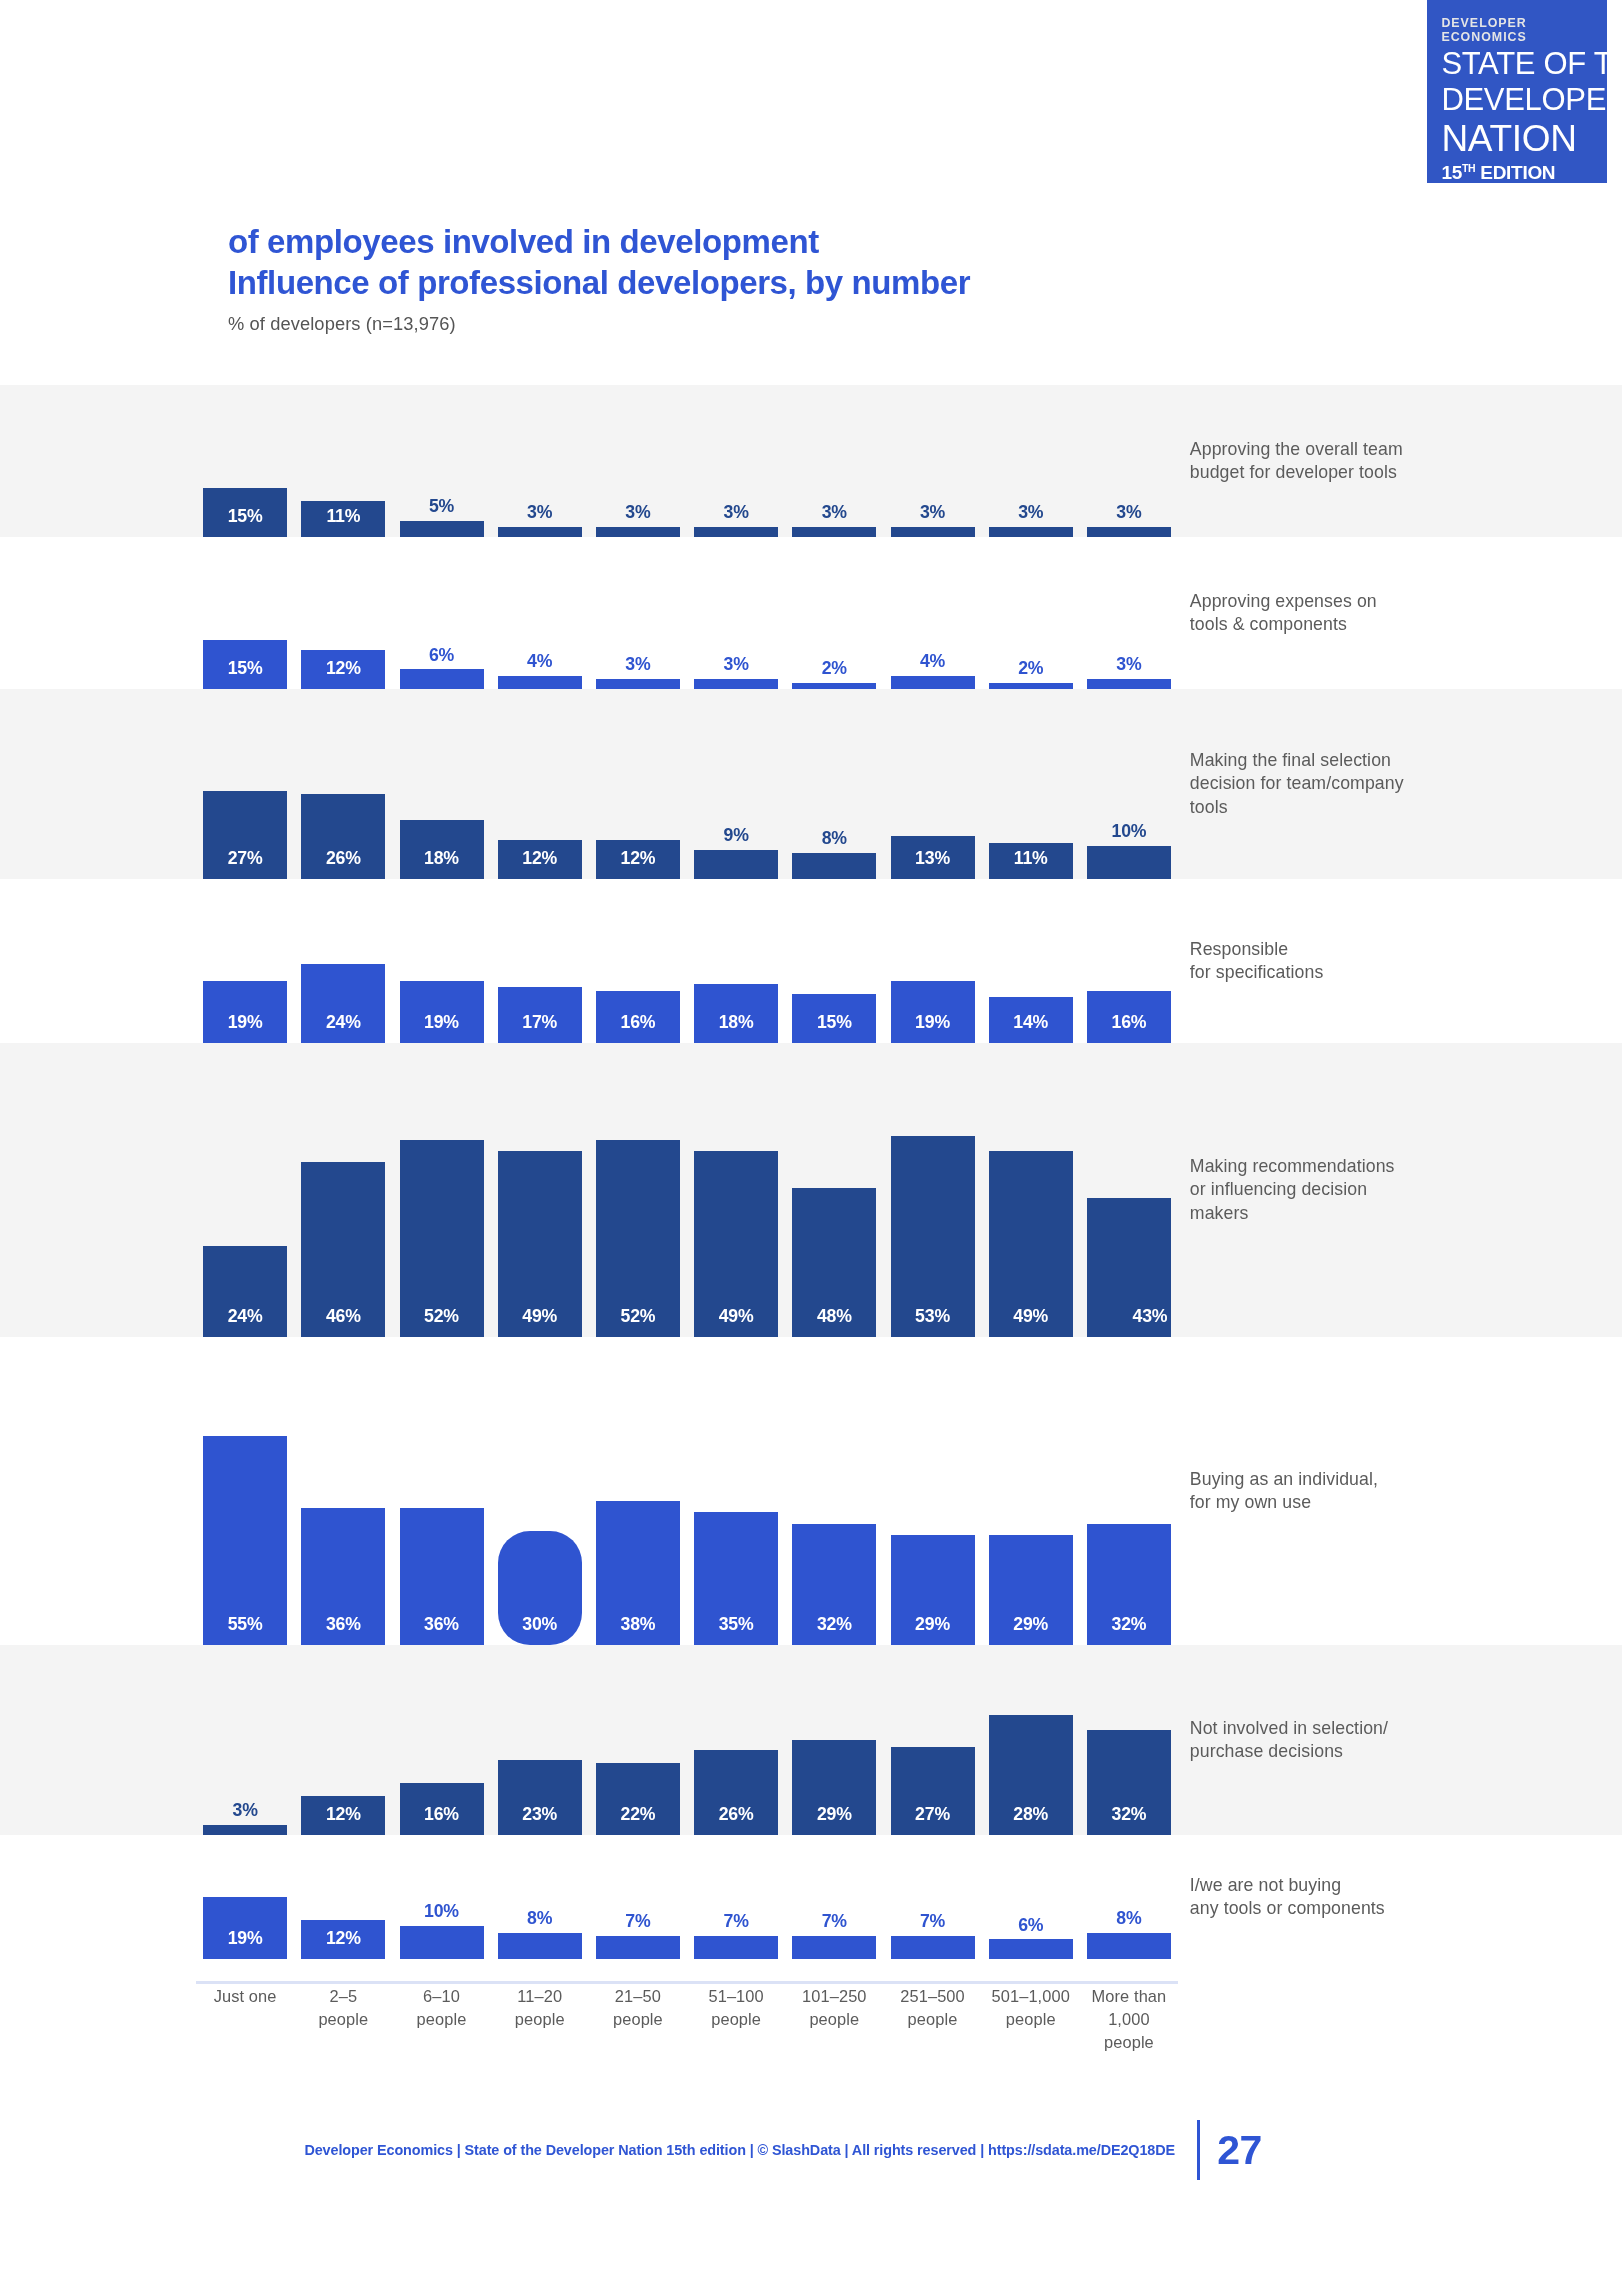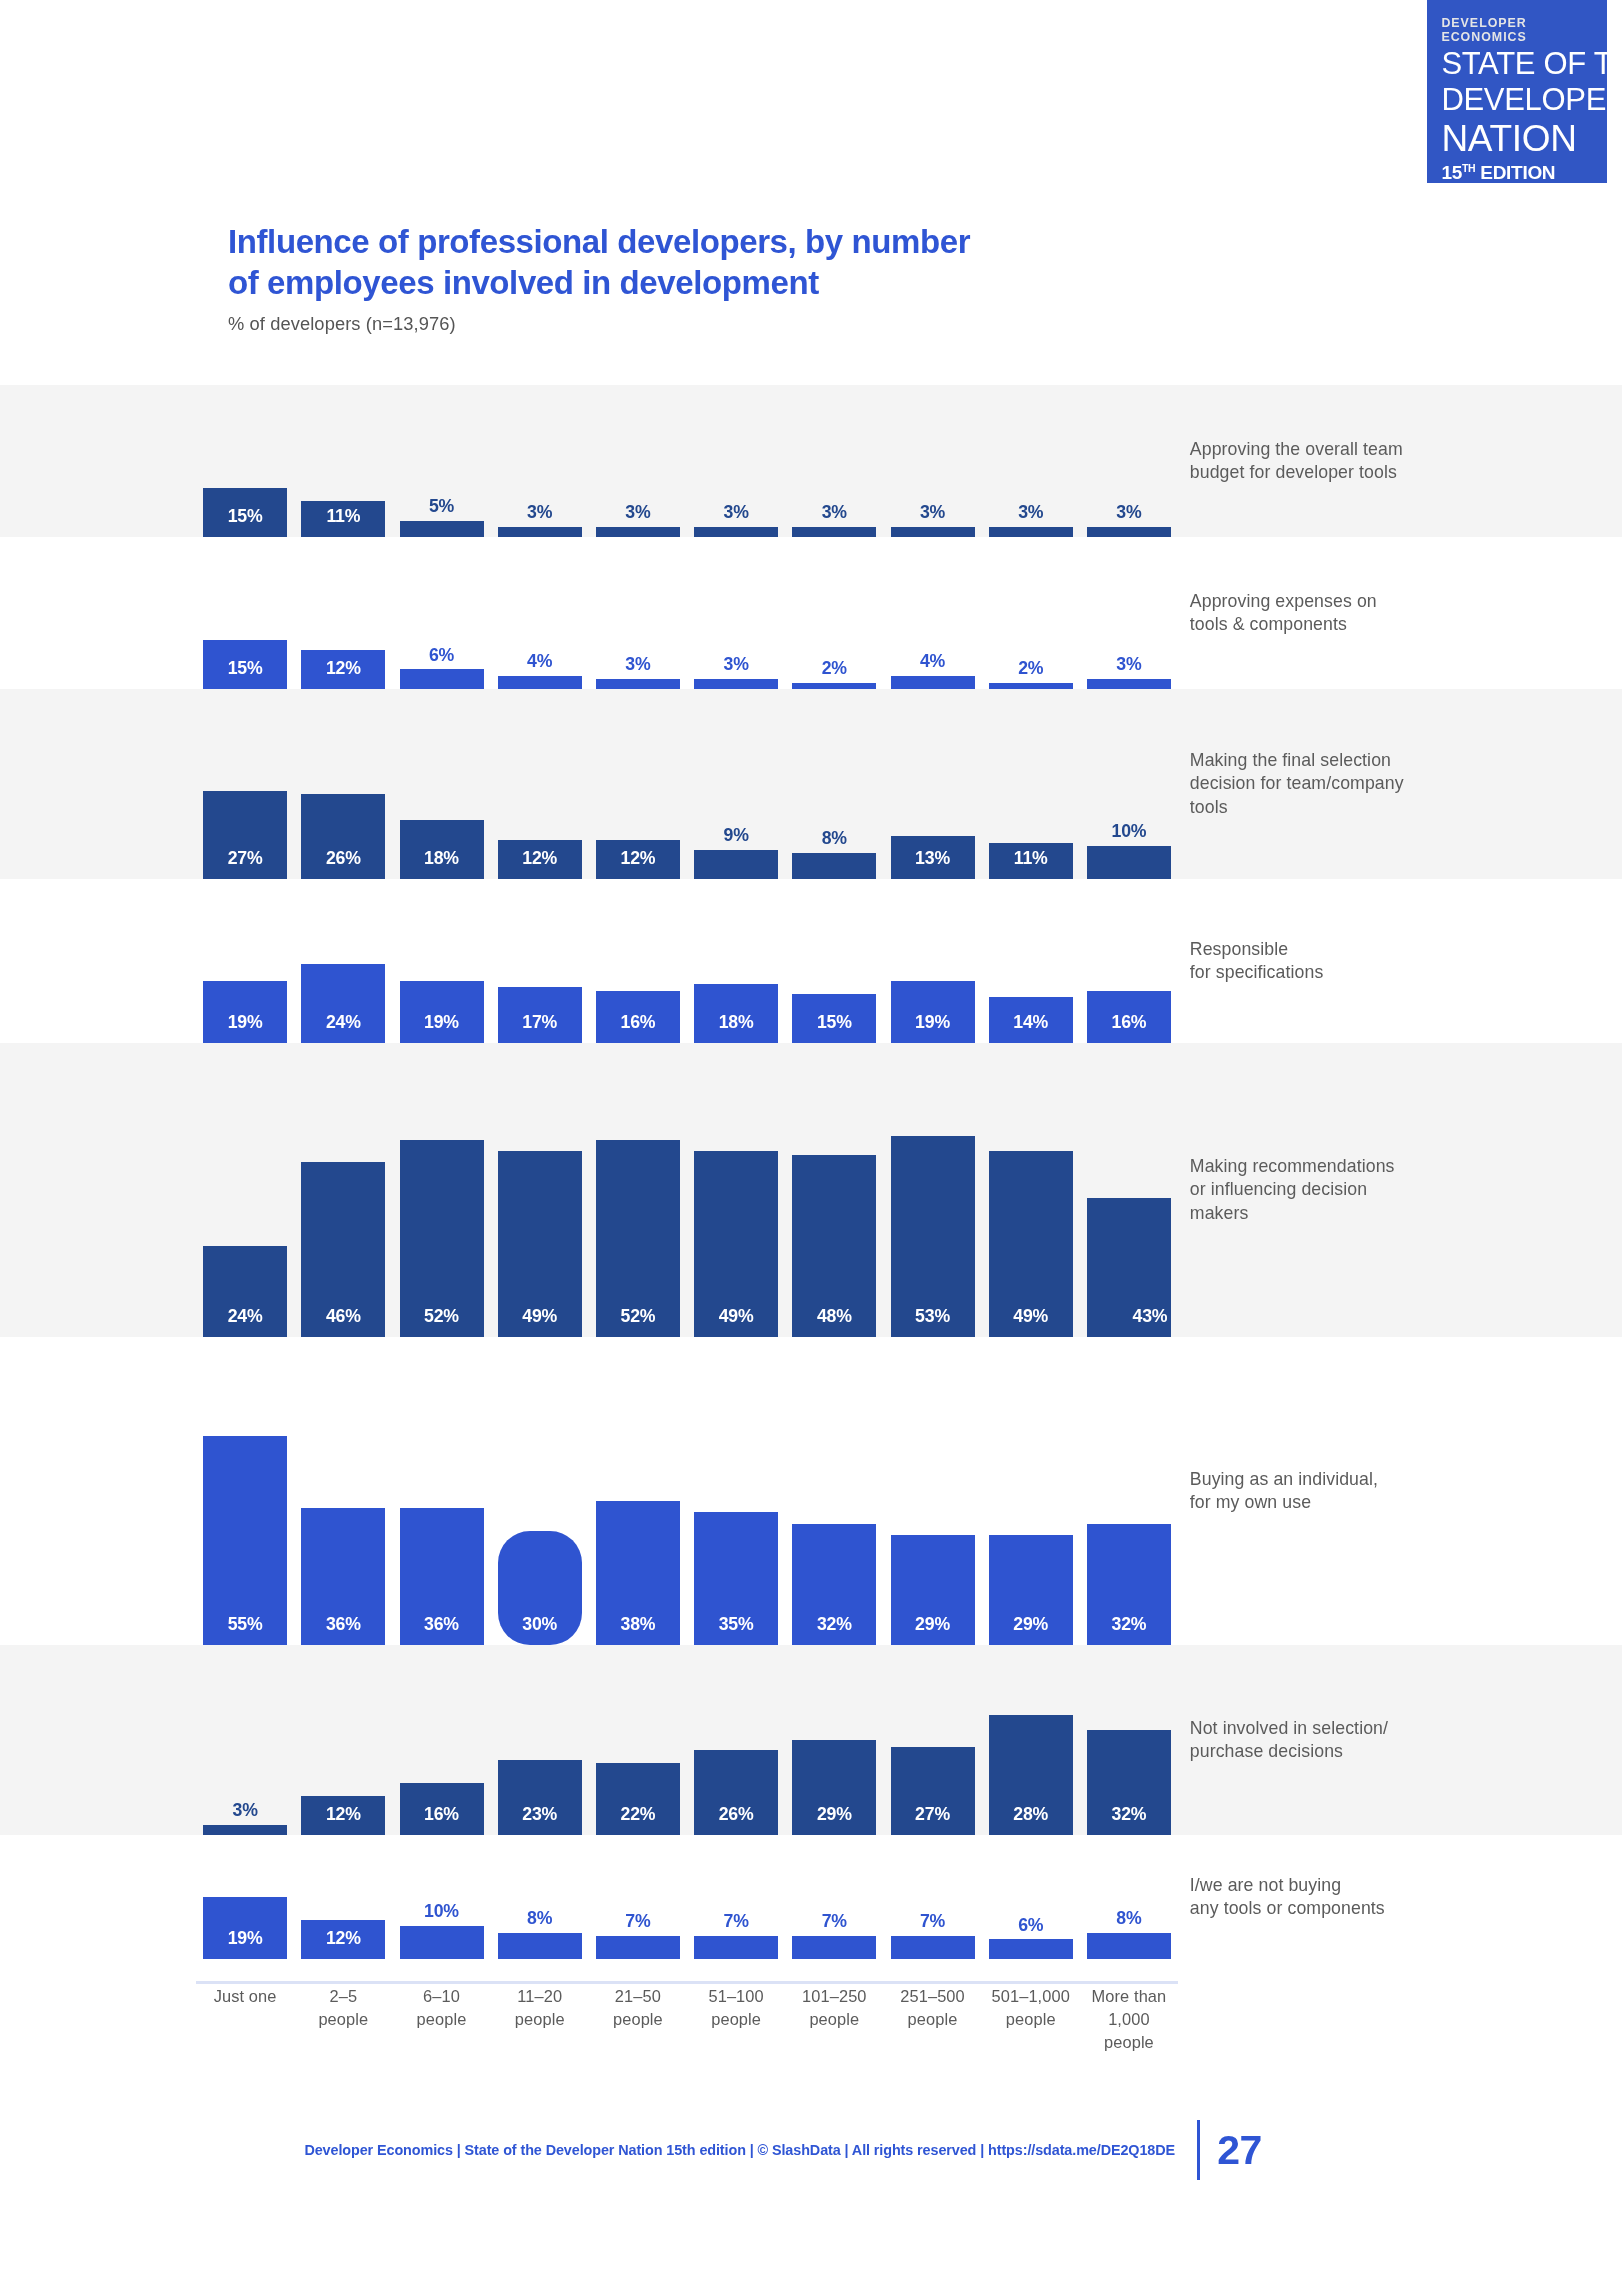--- a/index.html
+++ b/index.html
@@ -161,22 +161,22 @@
   <div class="logo">
     <div class="logo-kicker">DEVELOPER ECONOMICS</div>
     <div class="logo-big">STATE OF THE</div>
     <div class="logo-big">DEVELOPER</div>
     <div class="logo-big l3">NATION</div>
     <div class="logo-ed"><span>15</span><sup>TH</sup> <span>EDITION</span></div>
   </div>
 
   <div class="header">
     <div class="title">
+      <div>of employees involved in development</div>
       <div>Influence of professional developers, by number</div>
-      <div>of employees involved in development</div>
     </div>
     <div class="subtitle">% of developers (n=13,976)</div>
   </div>
 
   <div class="chart" id="chart">
       <div class="row band" style="height: 152px;">
         <div class="plot">
           <div class="bars" style="height: 127px; bottom: 0px;">
             <div class="barcell">
               <div class="bar dark" title="Just one: 15%" style="height: 49px;">
@@ -451,21 +451,21 @@
               <div class="bar dark" title="21–50 people: 52%" style="height: 197px;">
                 <div class="vlabel">52%</div>
               </div>
             </div>
             <div class="barcell">
               <div class="bar dark" title="51–100 people: 49%" style="height: 186px;">
                 <div class="vlabel">49%</div>
               </div>
             </div>
             <div class="barcell">
-              <div class="bar dark" title="101–250 people: 48%" style="height: 182px;">
+              <div class="bar dark" title="101–250 people: 48%" style="height: 149px;">
                 <div class="vlabel">48%</div>
               </div>
             </div>
             <div class="barcell">
               <div class="bar dark" title="251–500 people: 53%" style="height: 201px;">
                 <div class="vlabel">53%</div>
               </div>
             </div>
             <div class="barcell">
               <div class="bar dark" title="501–1,000 people: 49%" style="height: 186px;">

